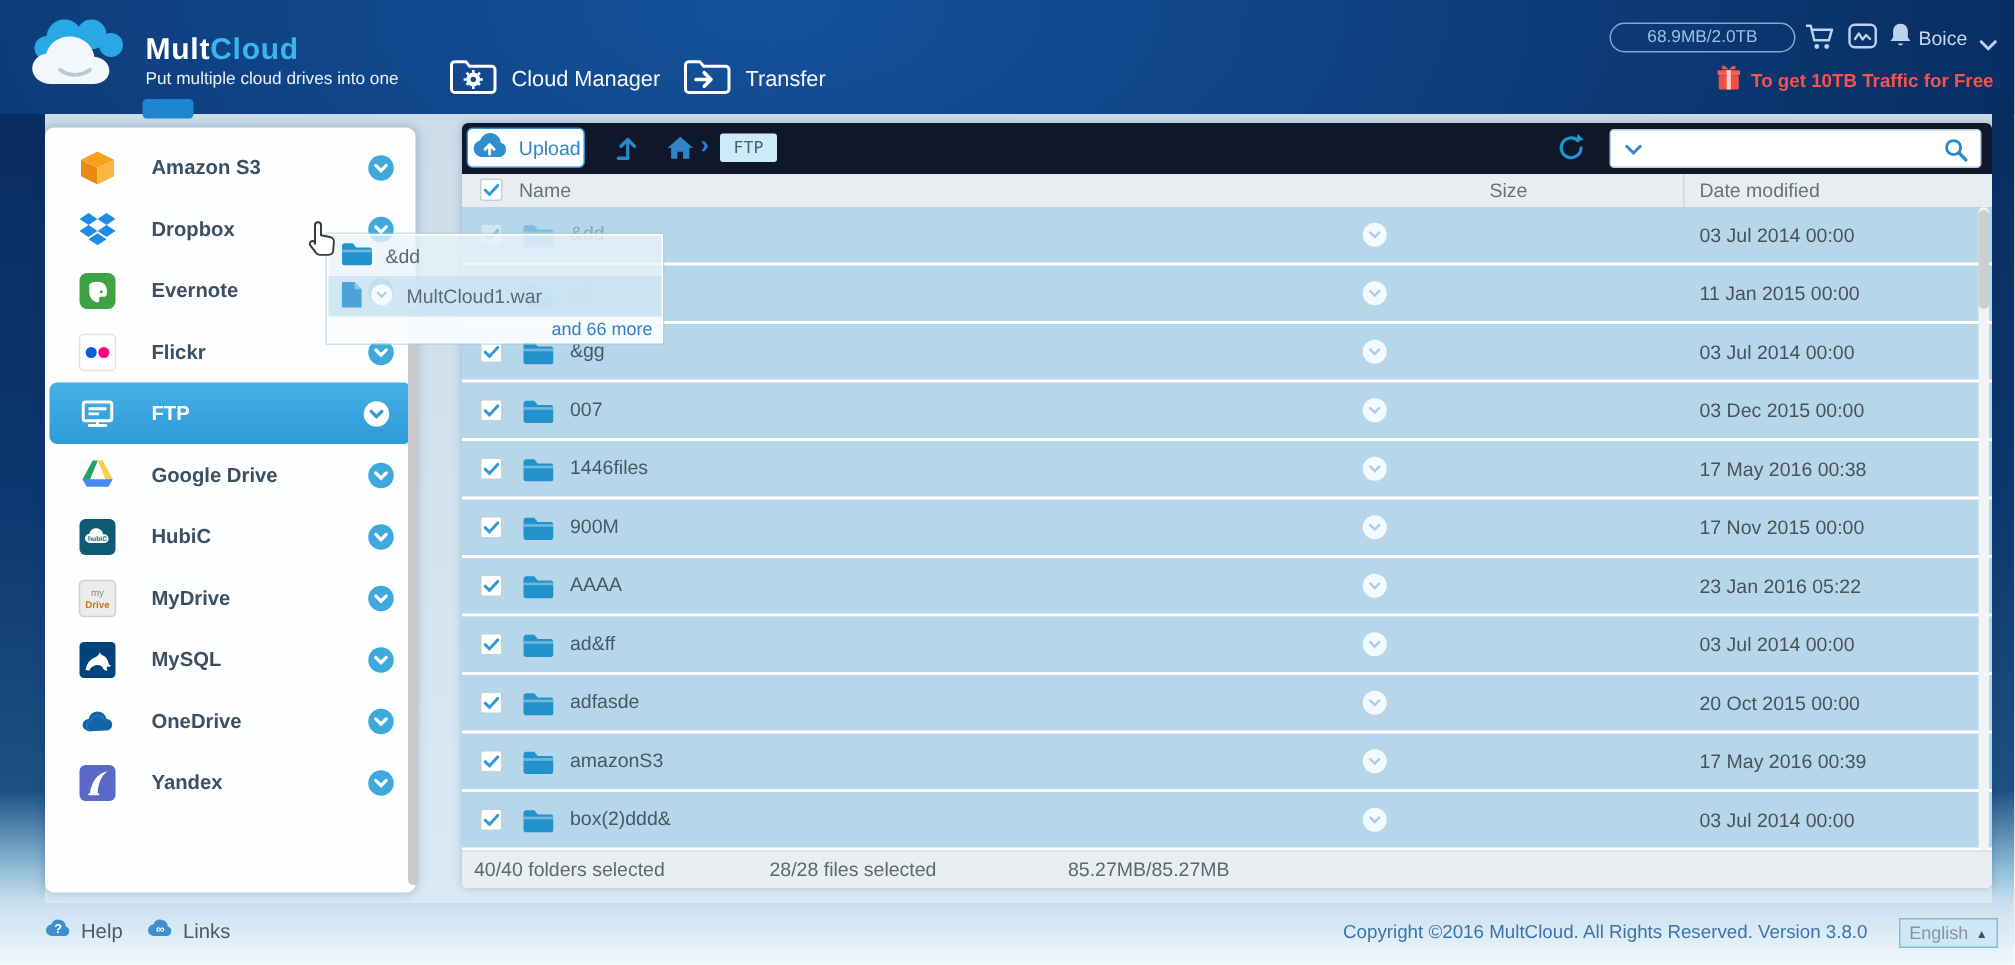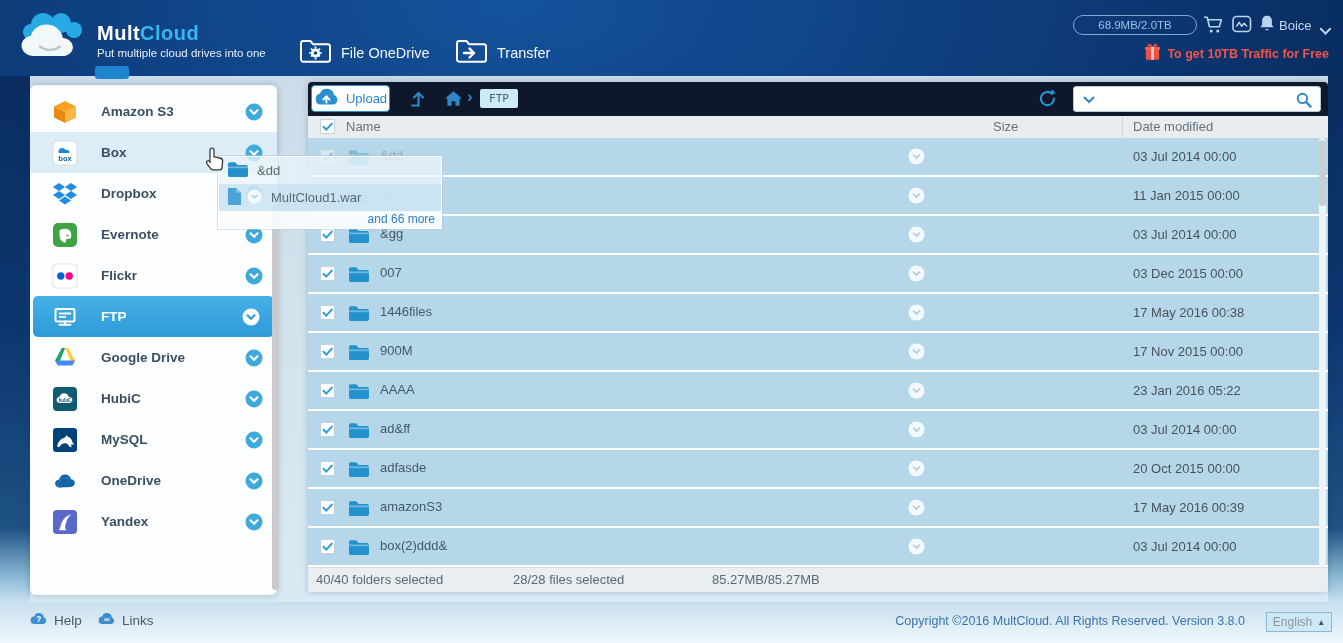--- a/index.html
+++ b/index.html
@@ -112,21 +112,21 @@
 
     <div class="tab t1">
       <span>
         <svg width="33" height="26" viewBox="0 0 33 26">
           <path d="M2 5.4C2 4.1 3 3.1 4.3 3.1h7.2l2.6 3.1h14.6c1.3 0 2.3 1 2.3 2.3v12.9c0 1.3-1 2.3-2.3 2.3H4.3C3 23.7 2 22.7 2 21.4z" fill="none" stroke="#fff" stroke-width="2"></path>
           <circle cx="16.5" cy="15" r="4.6" fill="#fff"></circle>
             <circle cx="16.5" cy="15" r="1.8" fill="#11498d"></circle>
           <path d="M16.5 8.6v2M16.5 19.4v2M10.1 15h2M20.9 15h2M12 10.5l1.4 1.4M19.6 17.1l1.4 1.4M21 10.5 19.6 11.9M13.4 17.1 12 18.5" stroke="#fff" stroke-width="1.7"></path>
         </svg>
       </span>
-      <span>File OneDrive</span>
+      <span>Cloud Manager</span>
     </div>
     <div class="tab t2">
       <span>
         <svg width="33" height="26" viewBox="0 0 33 26">
           <path d="M2 5.4C2 4.1 3 3.1 4.3 3.1h7.2l2.6 3.1h14.6c1.3 0 2.3 1 2.3 2.3v12.9c0 1.3-1 2.3-2.3 2.3H4.3C3 23.7 2 22.7 2 21.4z" fill="none" stroke="#fff" stroke-width="2"></path>
           <path d="M9 15h10M14.5 10.5 19 15l-4.5 4.5" stroke="#fff" stroke-width="2.4" fill="none" stroke-linecap="round" stroke-linejoin="round"></path>
         </svg>
       </span>
       <span>Transfer</span>
     </div>
@@ -185,36 +185,20 @@
             </svg>
           </span>
           <span class="side-label">Amazon S3</span>
           <span class="side-chev">
             <svg width="18" height="18" viewBox="0 0 18 18">
               <circle cx="9" cy="9" r="8.5" fill="#3fa9dc"></circle>
               <path d="M5.5 7.3 9 10.8l3.5-3.5" stroke="#fff" stroke-width="2.2" fill="none" stroke-linecap="round"></path>
             </svg>
           </span>
         </div>
-        <div class="side-item hover">
-          <span class="side-icon">
-            <svg width="26" height="26" viewBox="0 0 26 26">
-              <rect x="1" y="1" width="24" height="24" rx="4" fill="#fff" stroke="#d5dde2"></rect>
-              <path d="M6.5 11.5c0-2 1.7-3.6 3.7-3.6 1.5 0 2.8.8 3.4 2.1.3-.1.7-.2 1.1-.2 1.5 0 2.8 1.2 2.8 2.6 0 .2 0 .4-.1.6H6.6z" fill="#2086d6"></path>
-              <text x="13" y="21" font-size="7.5" font-weight="bold" fill="#1464a5" text-anchor="middle" font-family="Liberation Sans, sans-serif">box</text>
-            </svg>
-          </span>
-          <span class="side-label">Box</span>
-          <span class="side-chev">
-            <svg width="18" height="18" viewBox="0 0 18 18">
-              <circle cx="9" cy="9" r="8.5" fill="#3fa9dc"></circle>
-              <path d="M5.5 7.3 9 10.8l3.5-3.5" stroke="#fff" stroke-width="2.2" fill="none" stroke-linecap="round"></path>
-            </svg>
-          </span>
-        </div>
         <div class="side-item">
           <span class="side-icon">
             <svg width="26" height="26" viewBox="0 0 26 26">
               <polygon points="7,2 13,6 7,10 1,6" fill="#1e8be4"></polygon>
               <polygon points="19,2 25,6 19,10 13,6" fill="#1e8be4"></polygon>
               <polygon points="7,10 13,14 7,18 1,14" fill="#1e8be4"></polygon>
               <polygon points="19,10 25,14 19,18 13,14" fill="#1e8be4"></polygon>
               <polygon points="7,19.5 13,23.5 19,19.5 13,15.5" fill="#1e8be4"></polygon>
             </svg>
           </span>
@@ -293,20 +277,36 @@
         </div>
         <div class="side-item">
           <span class="side-icon">
             <svg width="26" height="26" viewBox="0 0 26 26">
               <rect x="1" y="1" width="24" height="24" rx="4" fill="#0e5b73"></rect>
               <path d="M8 17c-1.9 0-3.4-1.4-3.4-3.1 0-1.6 1.3-3 3-3.1C8.1 8.6 9.9 7.2 12 7.2c2.4 0 4.4 1.7 4.8 3.9h.4c1.8 0 3.2 1.3 3.2 3S19 17 17.2 17z" fill="#fff"></path>
               <text x="13" y="15.6" font-size="4.5" fill="#0e5b73" text-anchor="middle" font-weight="bold" font-family="Liberation Sans, sans-serif">hubiC</text>
             </svg>
           </span>
           <span class="side-label">HubiC</span>
+          <span class="side-chev">
+            <svg width="18" height="18" viewBox="0 0 18 18">
+              <circle cx="9" cy="9" r="8.5" fill="#3fa9dc"></circle>
+              <path d="M5.5 7.3 9 10.8l3.5-3.5" stroke="#fff" stroke-width="2.2" fill="none" stroke-linecap="round"></path>
+            </svg>
+          </span>
+        </div>
+        <div class="side-item">
+          <span class="side-icon">
+            <svg width="26" height="26" viewBox="0 0 26 26">
+              <rect x="1" y="1" width="24" height="24" rx="3" fill="#ececec" stroke="#cfcfcf"></rect>
+              <text x="13" y="11.5" font-size="6.5" fill="#8a8a8a" text-anchor="middle" font-family="Liberation Sans, sans-serif">my</text>
+              <text x="13" y="19.5" font-size="6.5" fill="#c07818" text-anchor="middle" font-weight="bold" font-family="Liberation Sans, sans-serif">Drive</text>
+            </svg>
+          </span>
+          <span class="side-label">MyDrive</span>
           <span class="side-chev">
             <svg width="18" height="18" viewBox="0 0 18 18">
               <circle cx="9" cy="9" r="8.5" fill="#3fa9dc"></circle>
               <path d="M5.5 7.3 9 10.8l3.5-3.5" stroke="#fff" stroke-width="2.2" fill="none" stroke-linecap="round"></path>
             </svg>
           </span>
         </div>
         <div class="side-item">
           <span class="side-icon">
             <svg width="26" height="26" viewBox="0 0 26 26">

